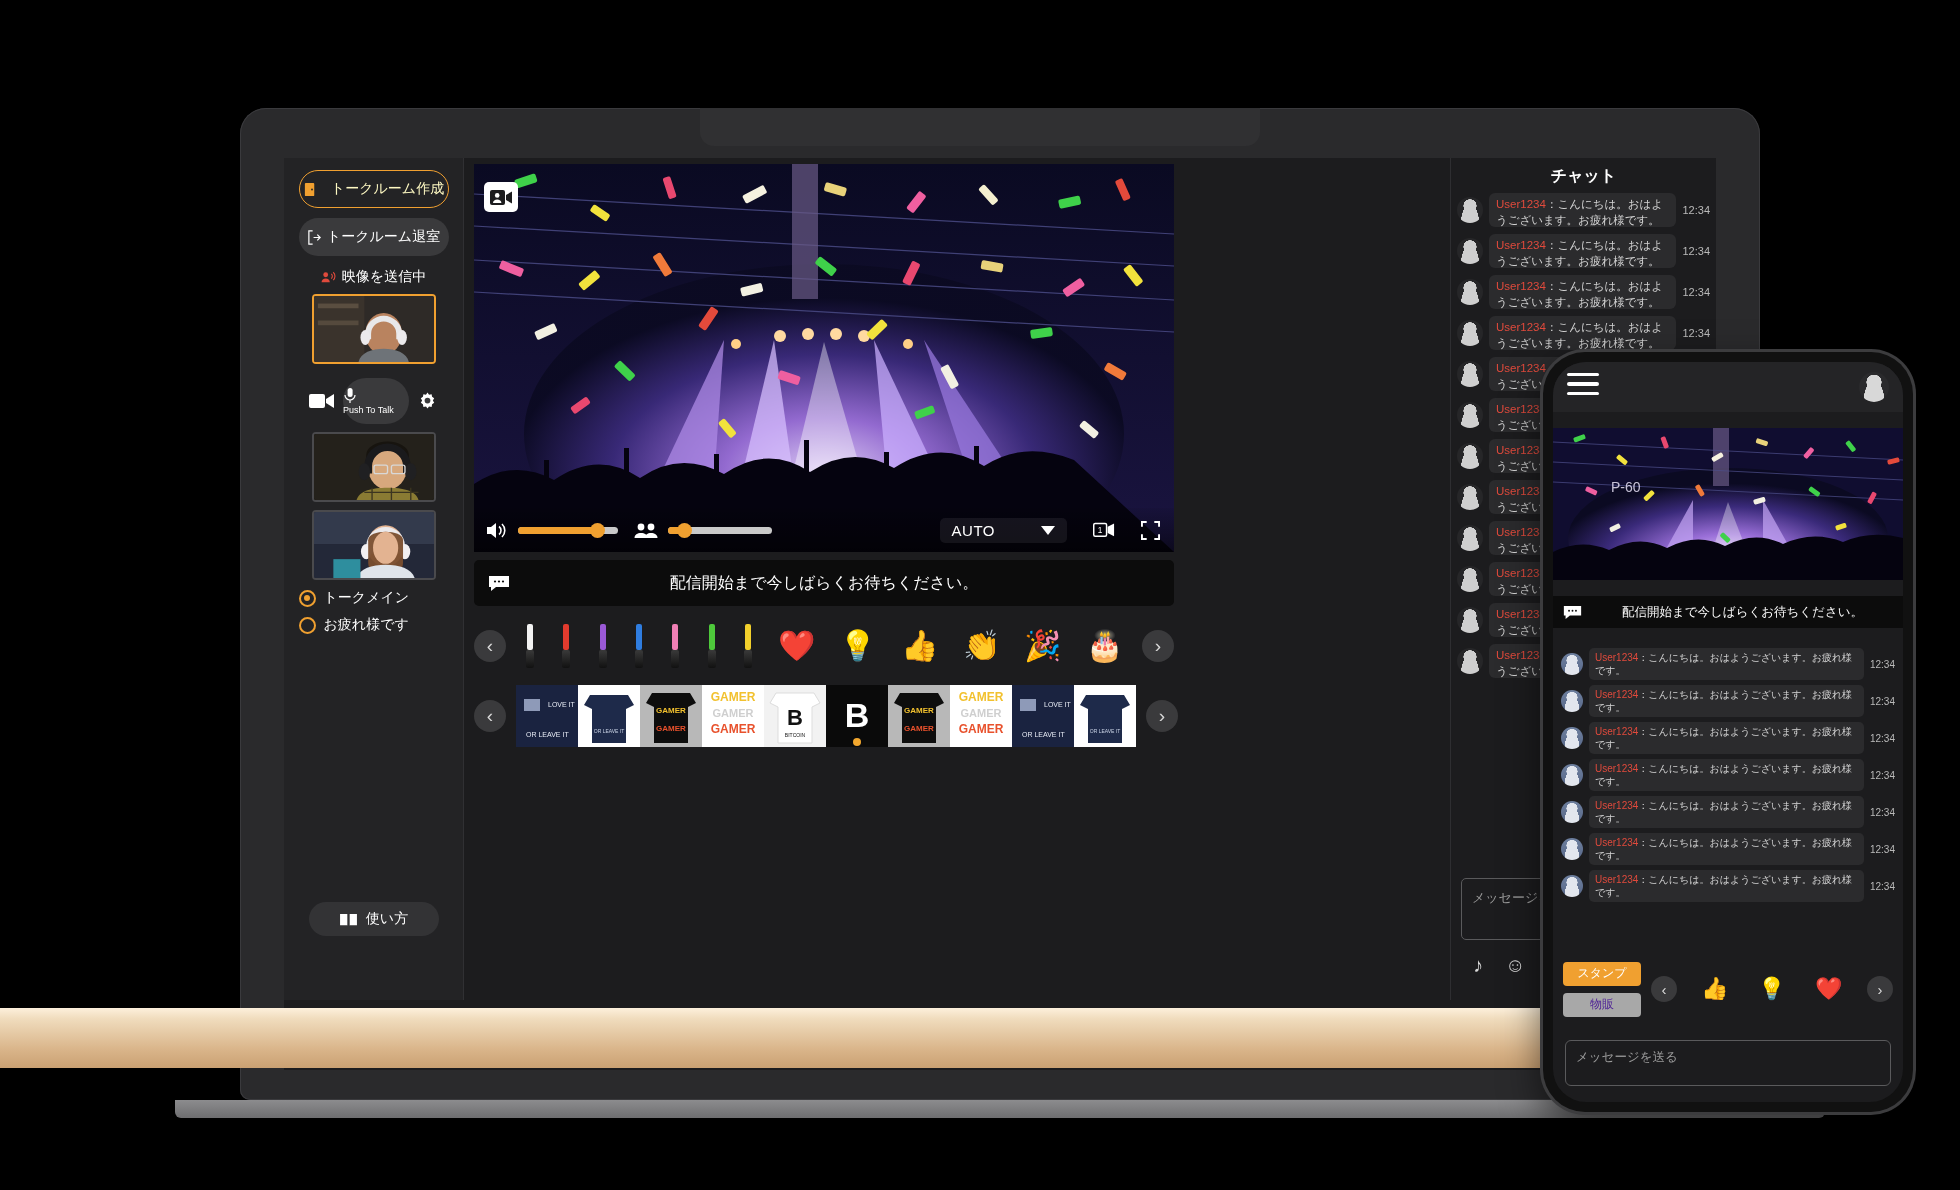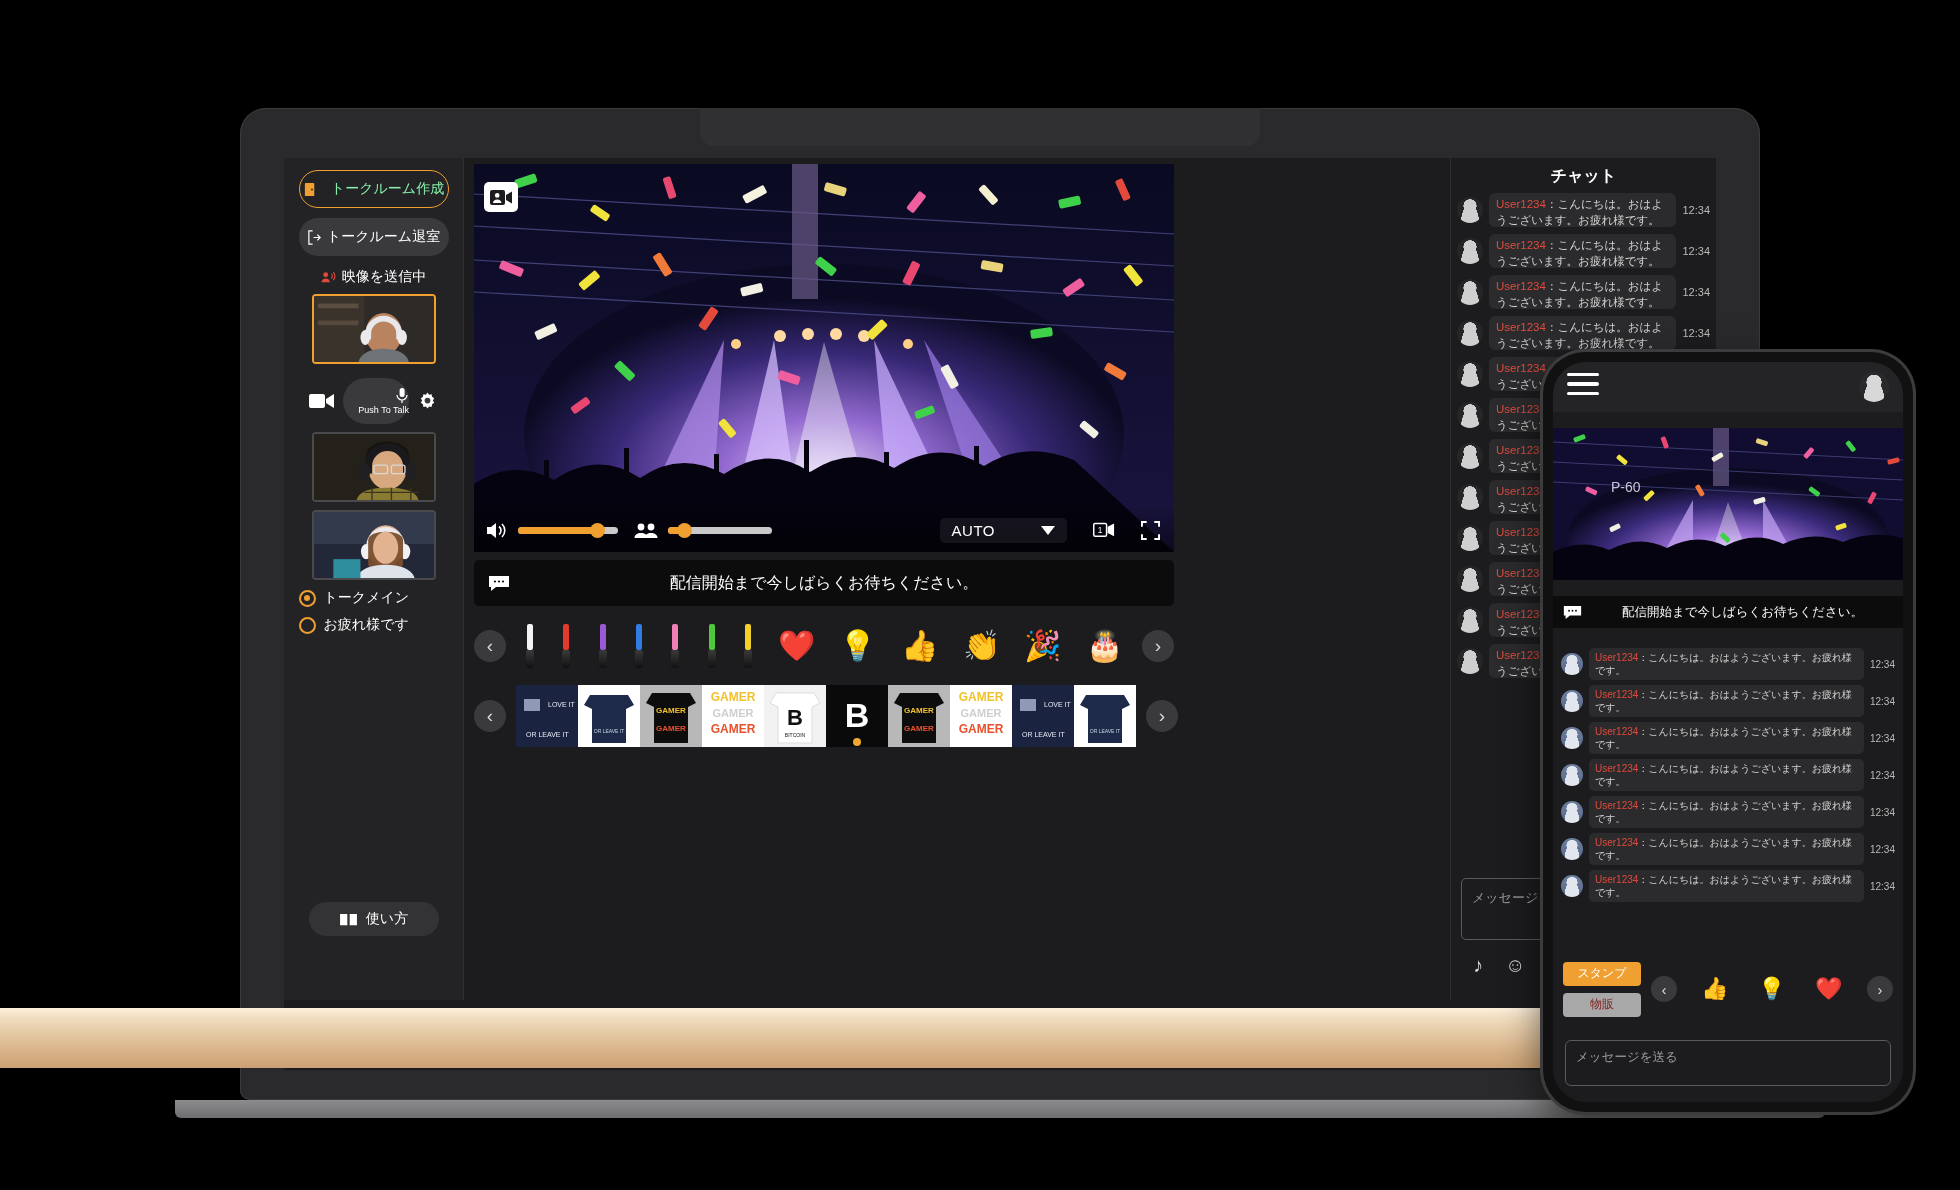--- a/index.html
+++ b/index.html
@@ -54,38 +54,38 @@
   .user-chip-name { color:#fff; font-size: 19px; letter-spacing:.3px; }
 
   
   .app-body { display:flex; height: 842px; background:#1c1c1e; }
 
   
   .sidebar { width: 180px; background:#232325; border-right:1px solid #303033;
              padding-top: 12px; display:flex; flex-direction:column; align-items:center; }
   .btn-create {
     width: 150px; height: 38px; border: 1.6px solid #f0a030; border-radius: 19px;
-    color:#86efac; background:transparent; font-size: 14px; display:flex;
+    color:#fef9c3; background:transparent; font-size: 14px; display:flex;
     align-items:center; justify-content:center; gap:13px; cursor:pointer;
   }
   .btn-leave {
     width: 150px; height: 38px; border-radius: 19px; background:#3a3a3c;
     color:#fff; font-size: 14px; display:flex; align-items:center;
     justify-content:center; gap:5px; margin-top: 10px; cursor:pointer;
   }
   .sending-label { margin-top: 12px; color:#fff; font-size: 14px; display:flex;
     align-items:center; gap:6px; }
   .thumb {
     width: 124px; height: 70px; border-radius: 4px; margin-top: 8px; overflow:hidden;
     border: 2px solid #4a4a4d; position:relative;
   }
   .thumb.active { border-color:#f0a030; }
   .mediabar { display:flex; align-items:center; gap: 8px; margin-top: 14px; }
   .ptt { width: 66px; height: 46px; background:#3a3a3c; border-radius:23px;
-    display:flex; flex-direction:column; align-items:flex-end; justify-content:center;
+    display:flex; flex-direction:column; align-items:flex-start; justify-content:center;
     color:#fff; font-size: 9px; cursor:pointer; }
   .radio-row { display:flex; align-items:center; gap:8px; margin-top: 9px; width:150px; }
   .radio { width:17px; height:17px; border-radius:50%; border:2px solid #f0a030; position:relative; }
   .radio.on::after { content:''; position:absolute; left:3.5px; top:3.5px; width:6px; height:6px;
     border-radius:50%; background:#f0a030; }
   .radio-label { color:#fff; font-size: 14px; }
   .btn-howto { width: 130px; height: 34px; border-radius:17px; background:#333335;
     color:#fff; font-size: 14px; display:flex; align-items:center; justify-content:center;
     gap:8px; margin-top:auto; margin-bottom: 64px; cursor:pointer; }
 
@@ -161,21 +161,21 @@
     background: radial-gradient(circle at 50% 34%, #e2e6ee 0 30%, transparent 31%),
                 radial-gradient(ellipse at 50% 96%, #e2e6ee 0 48%, transparent 49%),
                 linear-gradient(#6d7f9e,#59698a); }
   .ph-bubble { flex:1; background:#2b2b2d; border-radius:5px; padding: 3px 6px;
     font-size: 10px; line-height:1.3; color:#d4d4d4; }
   .ph-time { color:#b9b9b9; font-size:10px; flex:none; }
   .ph-stamps { height: 70px; display:flex; align-items:center; padding: 0 10px; gap: 10px; flex:none; }
   .ph-tabs { display:flex; flex-direction:column; gap: 7px; flex:none; }
   .tab-stamp { width: 78px; height: 24px; border-radius:4px; background:#f0a030; color:#fff;
     font-size: 12px; display:flex; align-items:center; justify-content:center; cursor:pointer; }
-  .tab-goods { width: 78px; height: 24px; border-radius:4px; background:#a8a8a8; color:#7f1d1d;
+  .tab-goods { width: 78px; height: 24px; border-radius:4px; background:#a8a8a8; color:#4c1d95;
     font-size: 12px; display:flex; align-items:center; justify-content:center; cursor:pointer; }
   .ph-arrow { width: 26px; height:26px; border-radius:50%; background:#3a3a3c; color:#ddd;
     display:flex; align-items:center; justify-content:center; font-size:15px; flex:none; cursor:pointer; }
   .ph-emoji-row { flex:1; display:flex; align-items:center; justify-content:space-around; }
   .ph-input { margin: 0 12px 16px; height: 46px; border:1px solid #5a5a5c; border-radius:6px;
     color:#9a9a9a; font-size:12.5px; padding: 8px 10px; flex:none; cursor:text; }
 
   .ico { display:inline-block; vertical-align:middle; }
 </style>
 </head>

